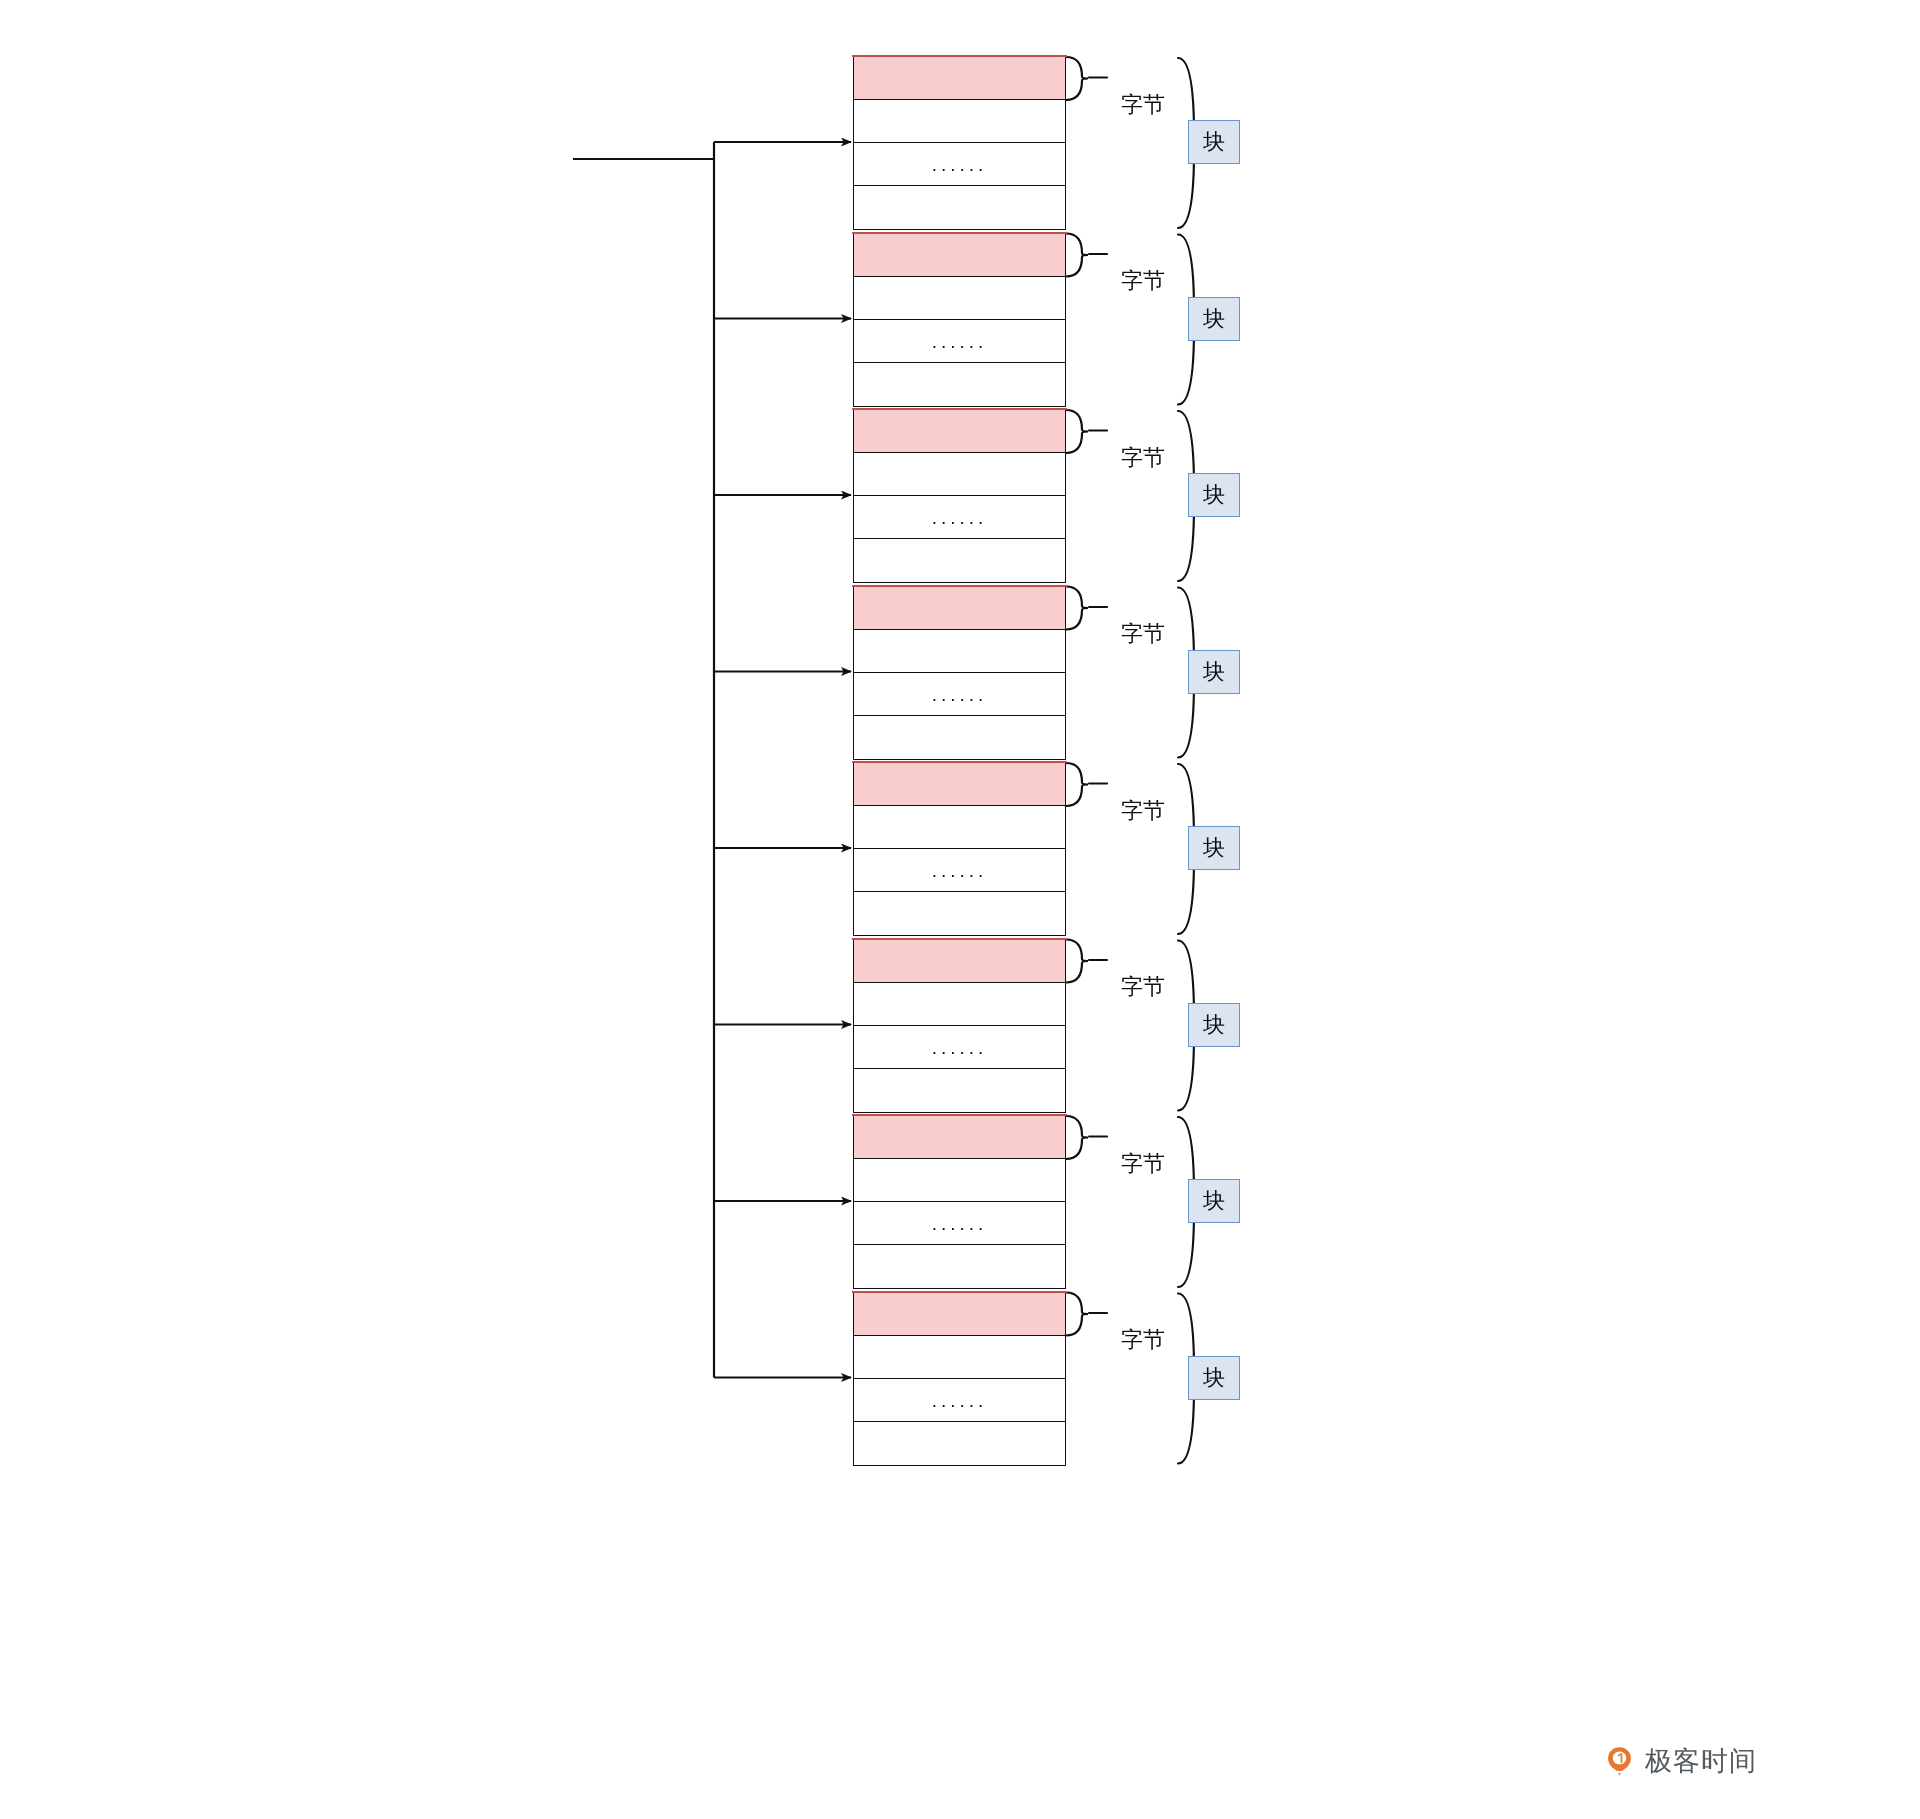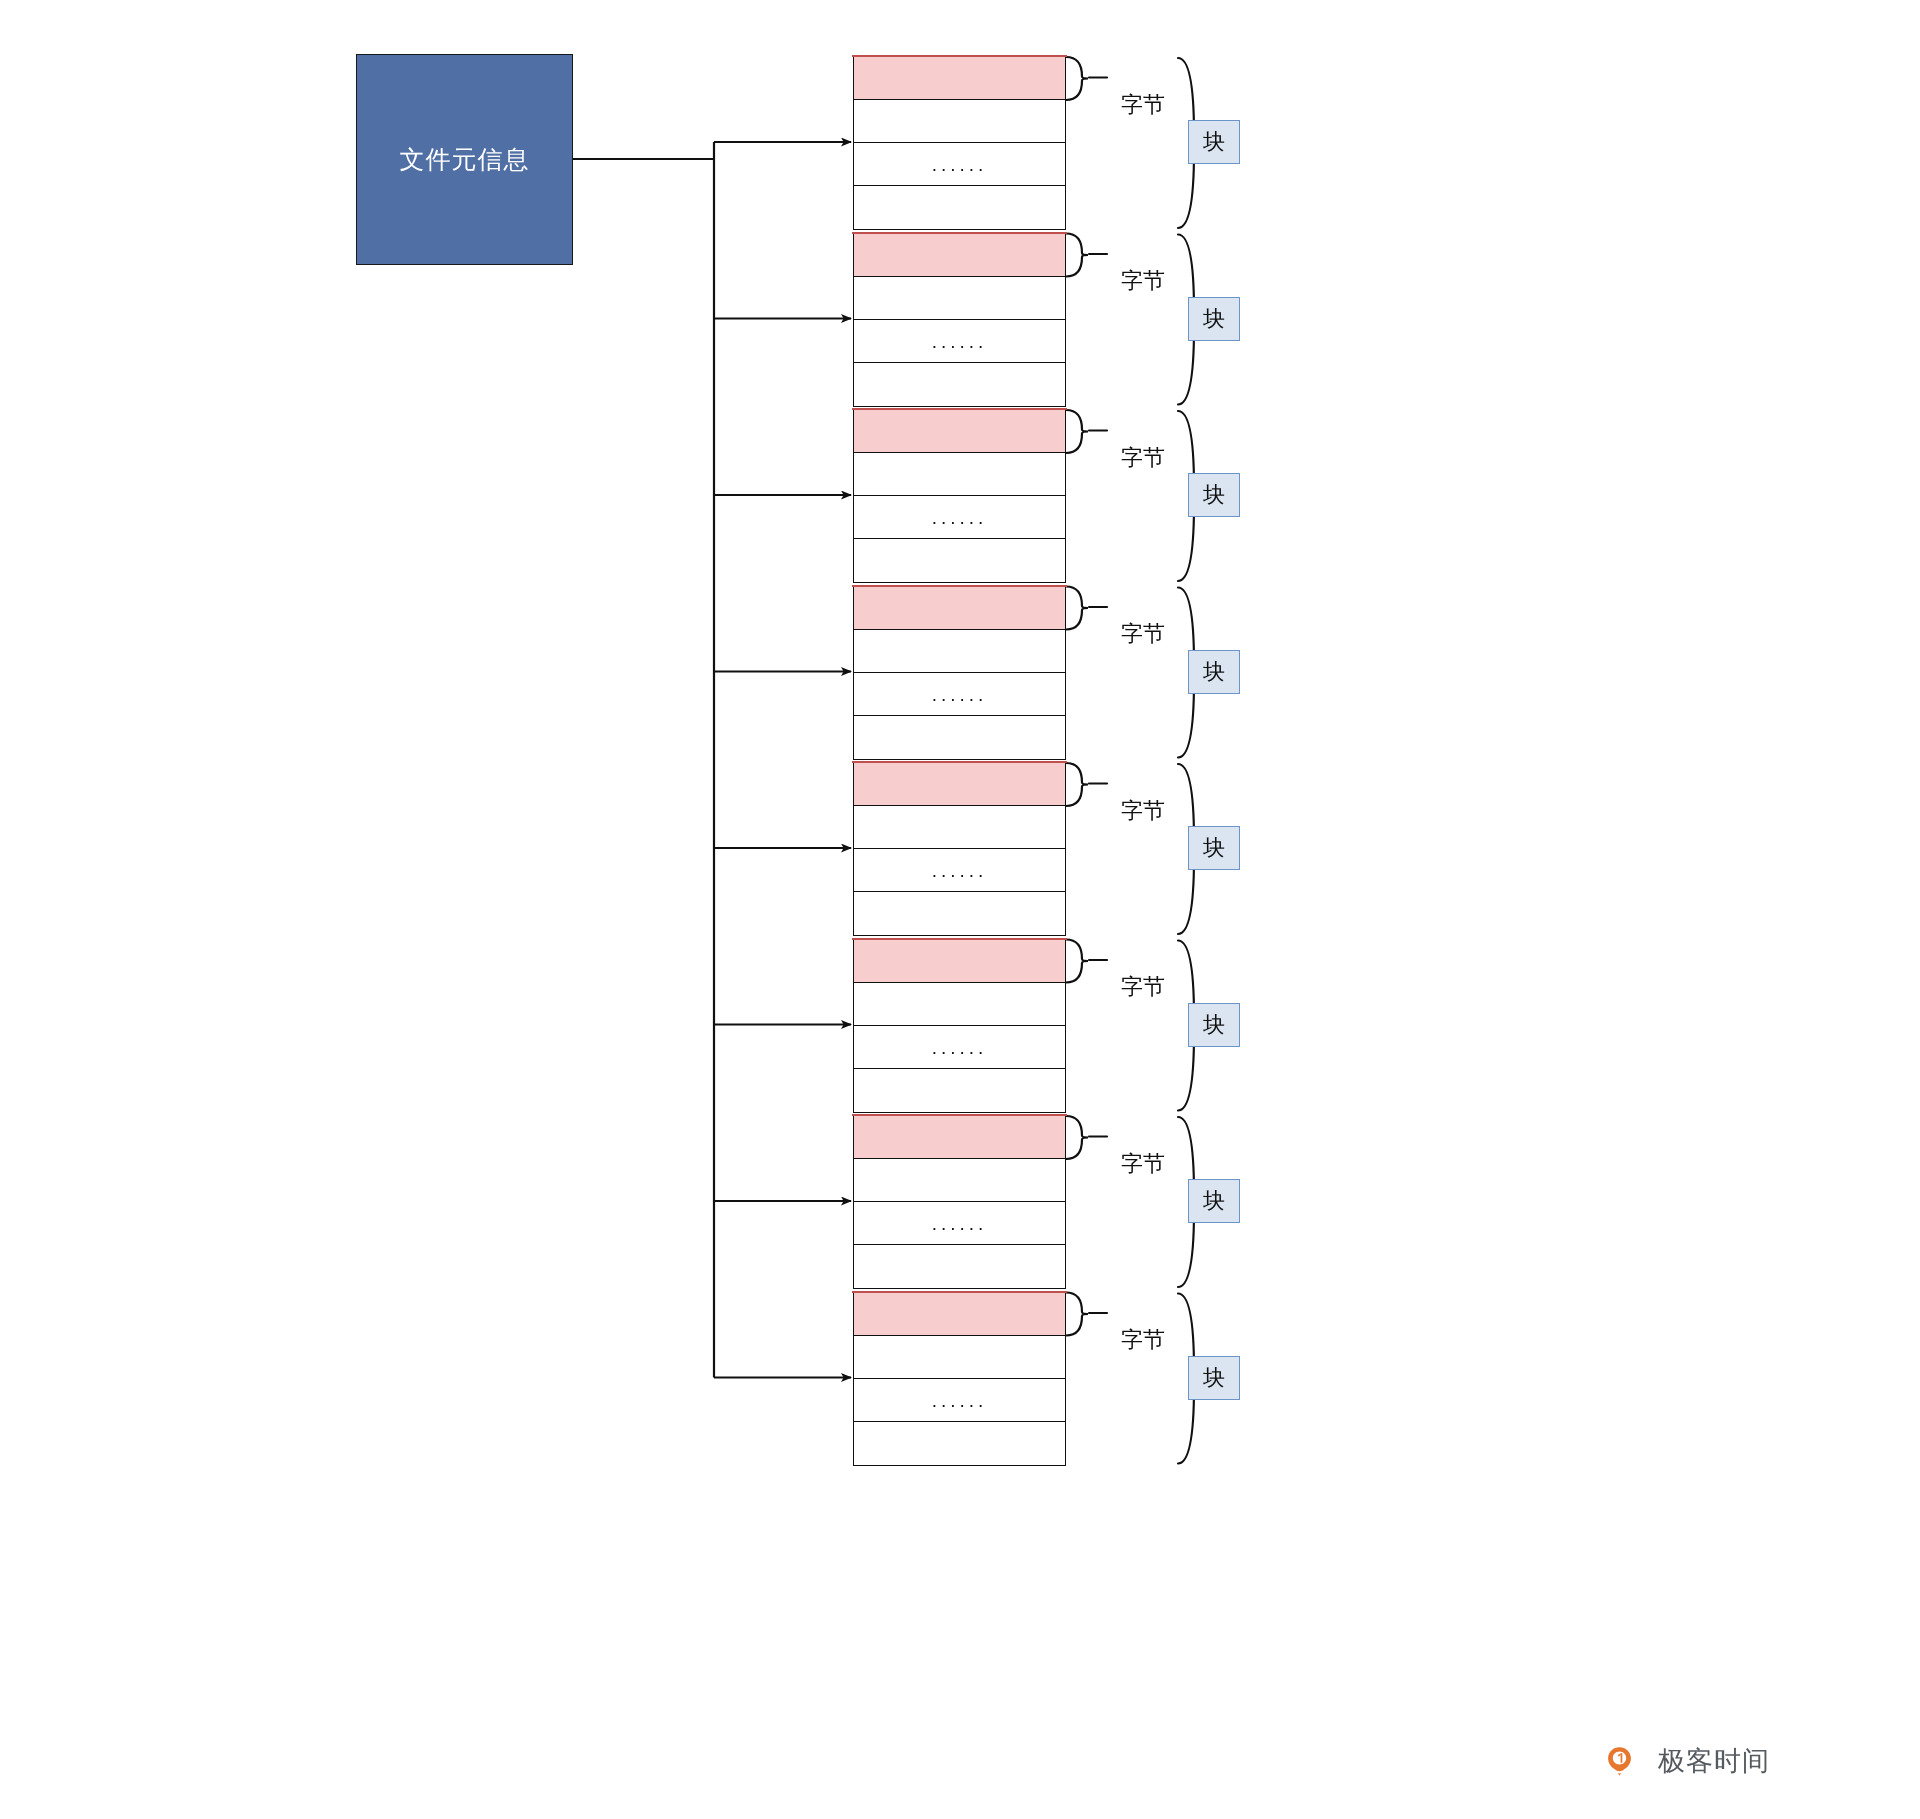--- a/index.html
+++ b/index.html
@@ -68,21 +68,21 @@
     width:52px;height:44px;
     background:#dbe5f1;
     border:1.6px solid #6b94c9;
     box-sizing:border-box;
     display:flex;align-items:center;justify-content:center;
     font-size:22px;color:#111;
   }
 
   .wm{
     position:absolute;left:1603px;top:1745px;
-    display:flex;align-items:center;gap:22px;
+    display:flex;align-items:center;gap:9px;
   }
   .wm .mark{width:33px;height:33px;position:relative;}
   .wm .wmtext{font-size:27px;color:#555a5f;letter-spacing:1px;line-height:1;}
 </style>
 </head>
 <body>
 
 <div id="stage">
 
   <svg class="layer" viewBox="0 0 1920 1819">
@@ -132,23 +132,20 @@
         <line x1="1089" y1="1136.5" x2="1107" y2="1136.5"></line>
         <path d="M1178,1117 q16,0 16,76 q0,9 7,9 q-7,0 -7,9 q0,76 -16,76"></path>
         <line x1="1202" y1="1201" x2="1215" y2="1201"></line>
         <path d="M1066,1292.5 q16,0 16,19.5 q0,2 6,2 q-6,0 -6,2 q0,19.5 -16,19.5"></path>
         <line x1="1089" y1="1313" x2="1107" y2="1313"></line>
         <path d="M1178,1293.5 q16,0 16,76 q0,9 7,9 q-7,0 -7,9 q0,76 -16,76"></path>
         <line x1="1202" y1="1377.5" x2="1215" y2="1377.5"></line>
       </g>
   </svg>
 
-  <div class="meta-box">
-    <span>文件元信息</span>
-  </div>
 
   <div id="blocks">
       <div class="blk" style="left: 853px; top: 56px;">
         <div class="tbl">
           <div class="row pink"></div>
           <div class="row"></div>
           <div class="row">
             <span class="dots">......</span>
           </div>
           <div class="row"></div>

